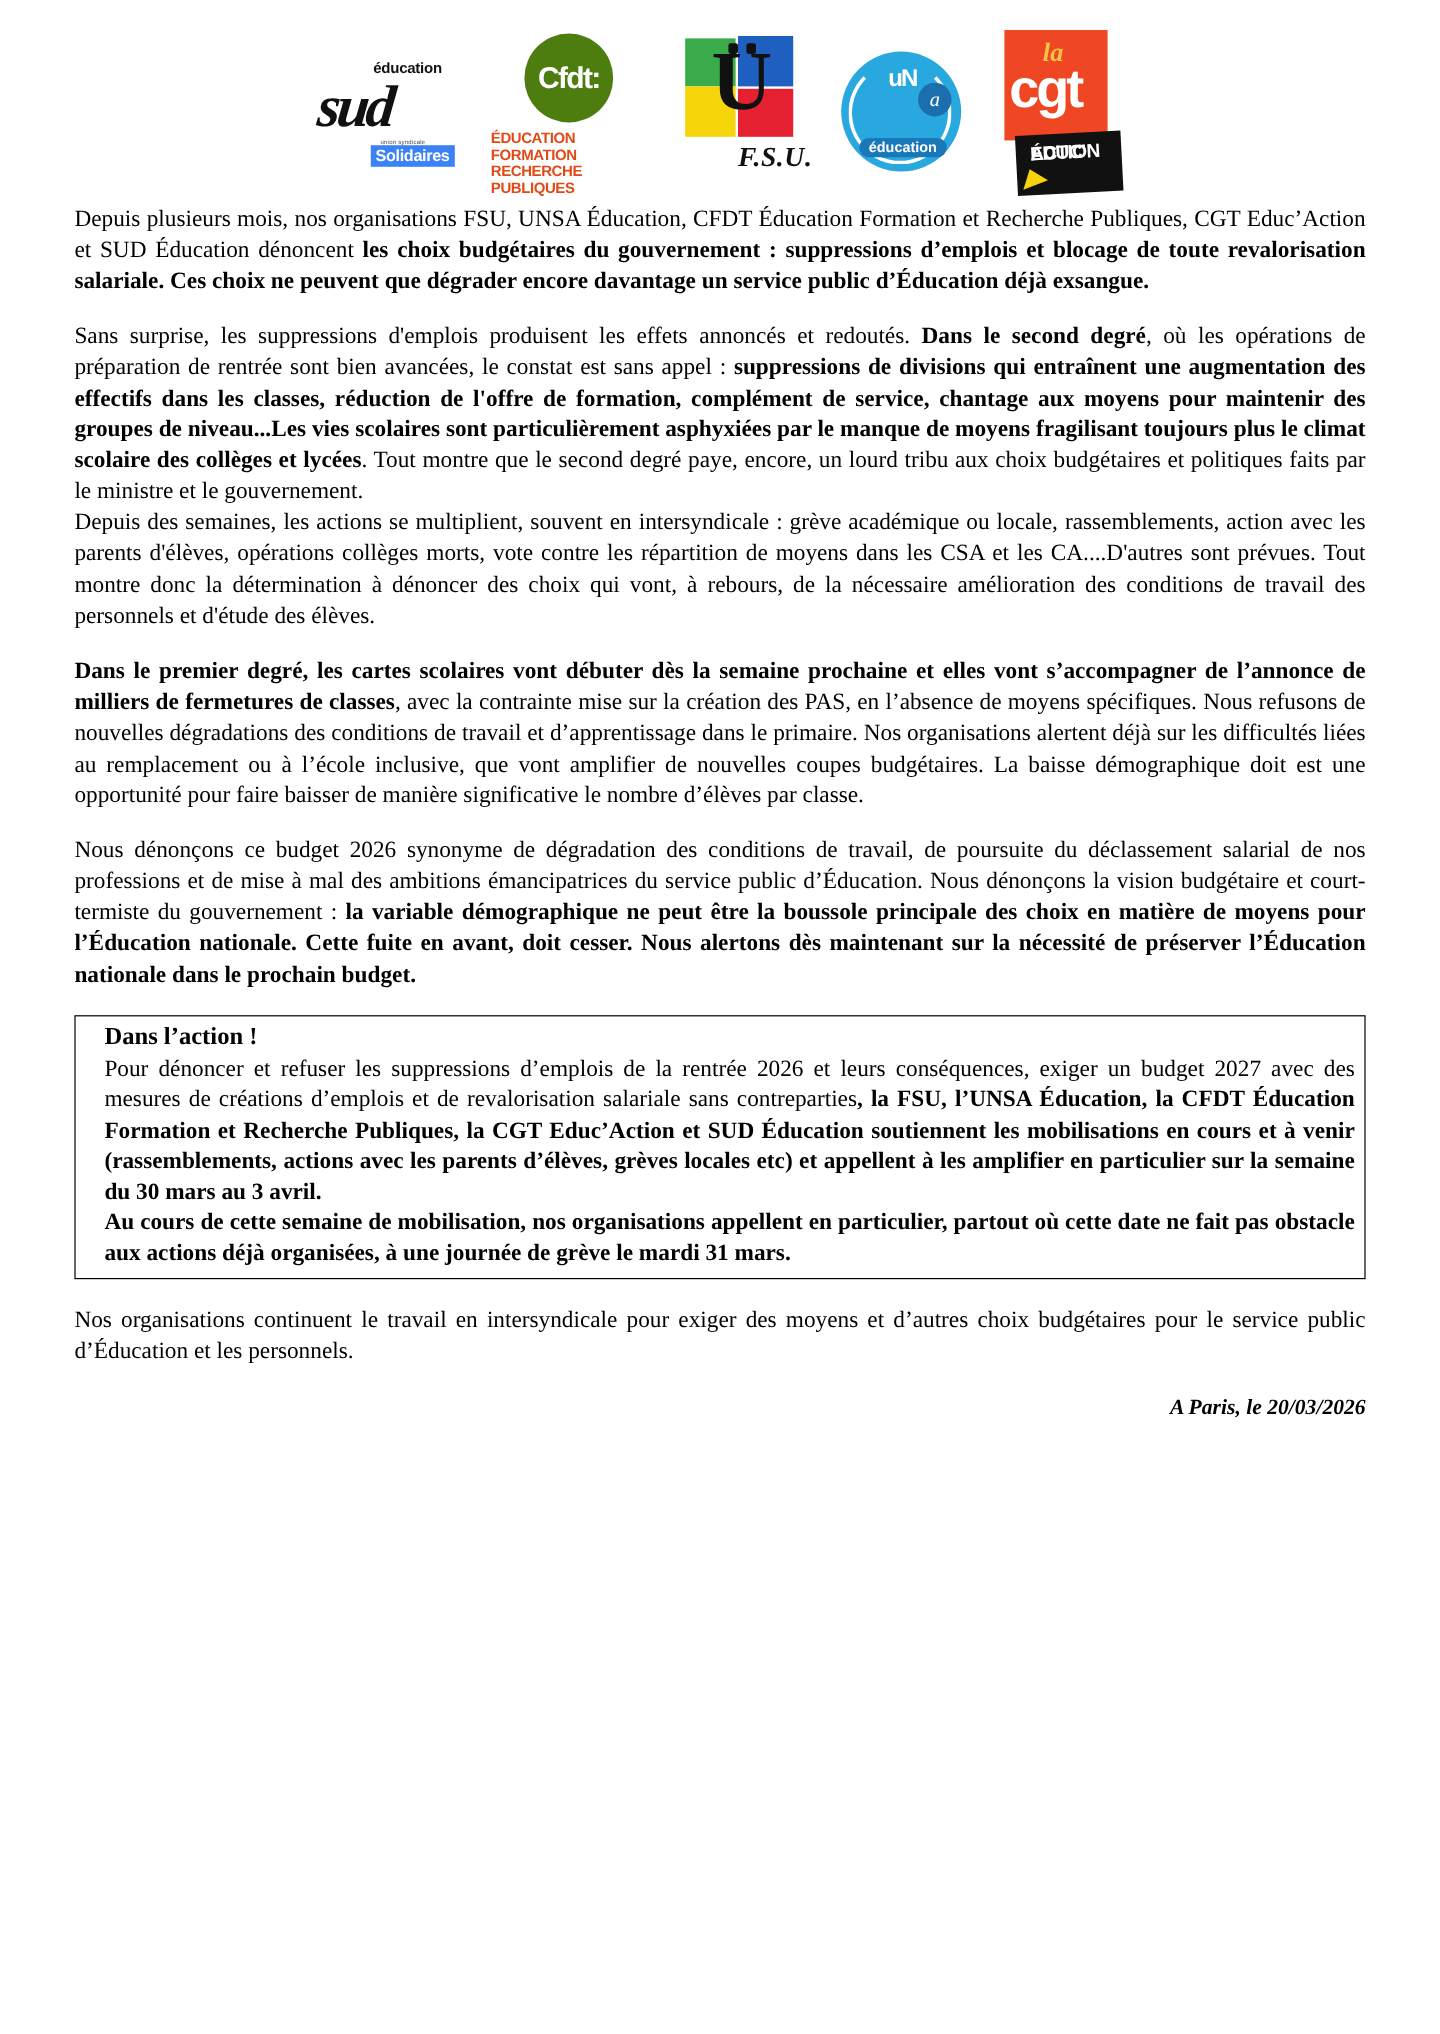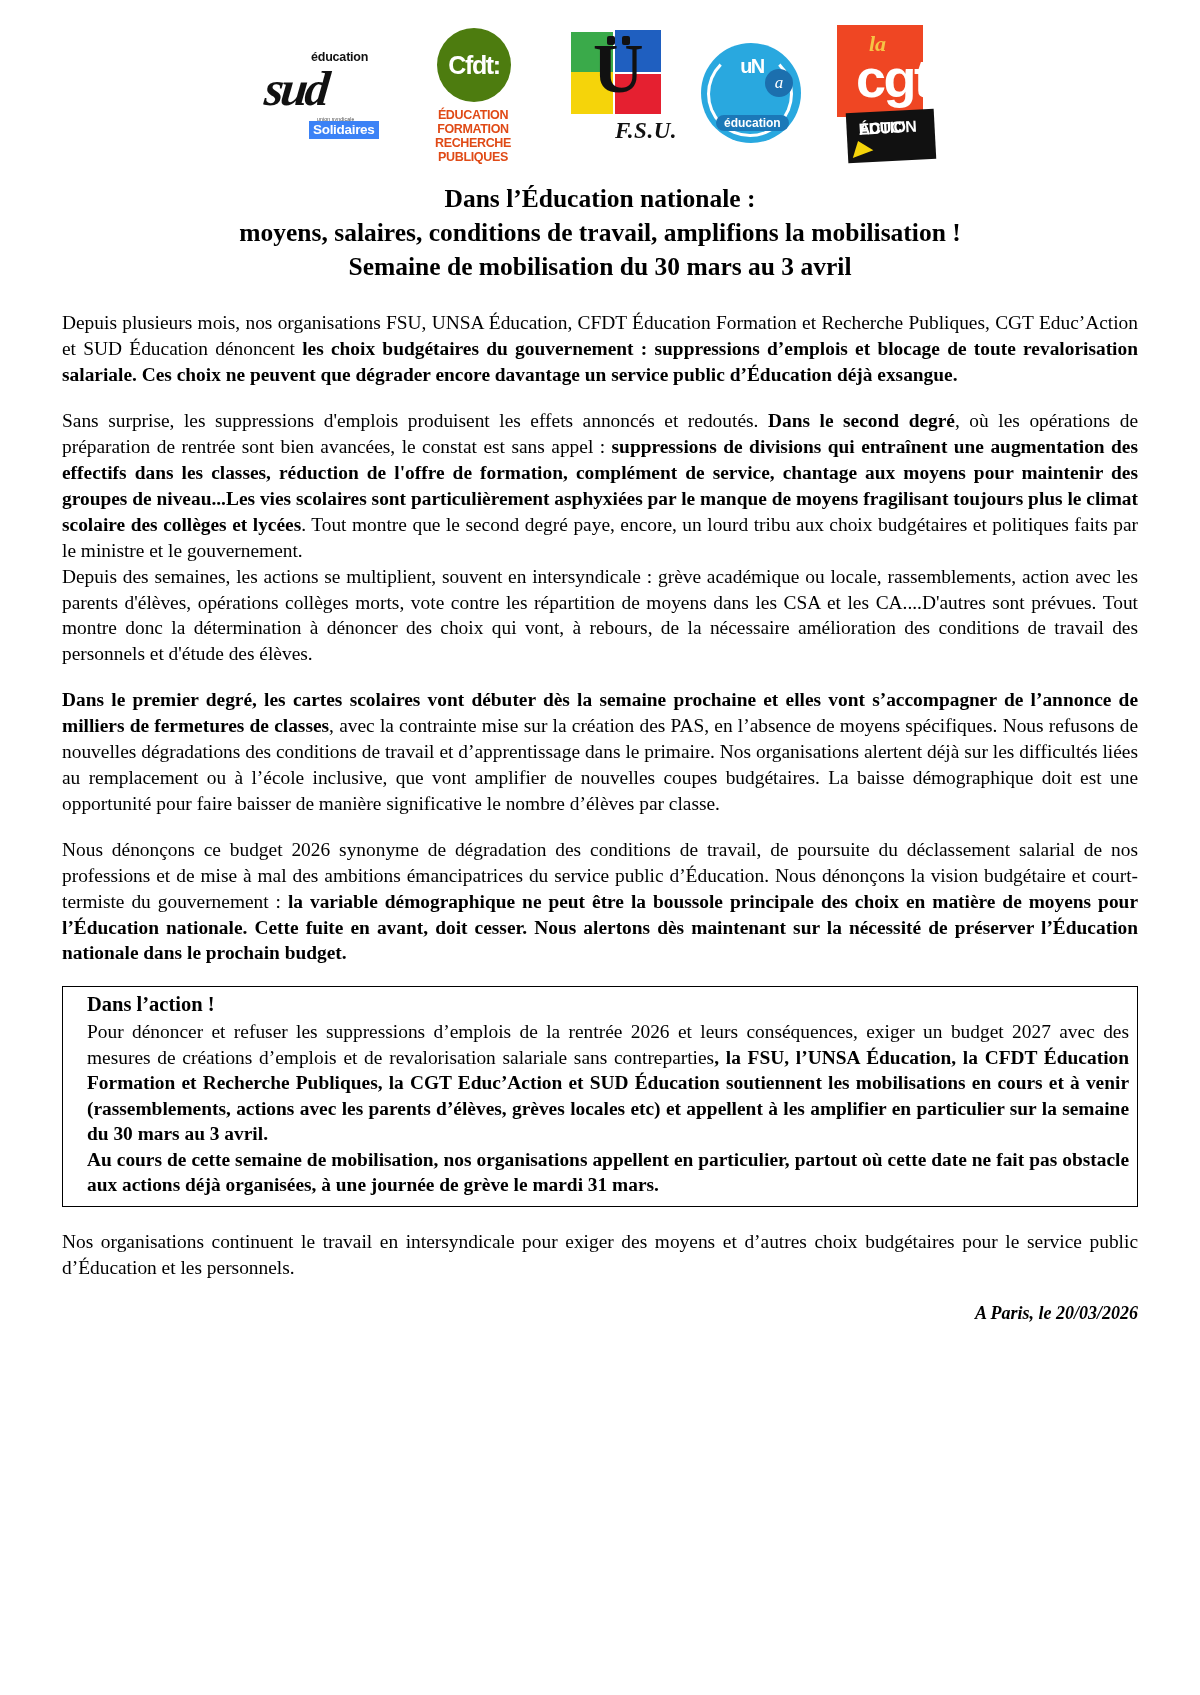--- a/index.html
+++ b/index.html
@@ -73,21 +73,20 @@
     background: #4d7c0f;
     display: flex; align-items: center; justify-content: center;
   }
   .cfdt-circle span {
     font-family: "Liberation Sans", sans-serif;
     font-size: 25px; font-weight: 700; color: #ffffff;
     letter-spacing: -1.4px;
   }
   .cfdt-sub {
     position: absolute; top: 80px; left: 0; width: 128px;
-    text-align: center;
     font-family: "Liberation Sans", sans-serif;
     font-size: 12.5px; font-weight: 700; color: #e04a16;
     line-height: 1.12; letter-spacing: -0.35px;
   }
 
   
   .logo-fsu { width: 110px; height: 128px; }
   .fsu-blocks {
     position: absolute; top: 0; left: 8px;
     width: 92px; height: 84px;
@@ -165,23 +164,23 @@
     position: absolute; top: 0; left: 6px;
     width: 86px; height: 92px; background: #ef4623;
   }
   .cgt-la {
     position: absolute; top: 6px; left: 38px;
     font-family: "Liberation Serif", serif;
     font-size: 22px; font-style: italic; font-weight: 700;
     color: #f6c445;
   }
   .cgt-word {
-    position: absolute; top: 26px; left: 25px;
-    font-family: "Liberation Sans", sans-serif;
-    font-size: 54px; font-weight: 700; color: #ffffff;
+    position: absolute; top: 26px; left: 10px;
+    font-family: "Liberation Sans", sans-serif;
+    font-size: 45px; font-weight: 700; color: #ffffff;
     letter-spacing: -2.5px; line-height: 1;
   }
   .cgt-black {
     position: absolute; top: 86px; left: 16px;
     width: 88px; height: 50px; background: #111111;
     transform: rotate(-3deg);
   }
   .cgt-black span {
     position: absolute; left: 6px; top: 3px;
     font-family: "Liberation Sans", sans-serif;
@@ -296,25 +295,20 @@
         <div class="cgt-tri"></div>
         <span>
           <span>ÉDUC'</span><br>
           <span>ACTION</span>
         </span>
       </div>
     </div>
 
   </div>
 
-  <div class="title">
-    <div>Dans l’Éducation nationale :</div>
-    <div>moyens, salaires, conditions de travail, amplifions la mobilisation !</div>
-    <div>Semaine de mobilisation du 30 mars au 3 avril</div>
-  </div>
 
   <div class="body-text">
 
     <p class="para"><span>Depuis plusieurs mois, nos organisations FSU, UNSA Éducation, CFDT Éducation Formation et Recherche Publiques, CGT Educ’Action et SUD Éducation dénoncent </span><b>les choix budgétaires du gouvernement : suppressions d’emplois et blocage de toute revalorisation salariale. Ces choix ne peuvent que dégrader encore davantage un service public d’Éducation déjà exsangue.</b></p>
 
     <p class="para tight"><span>Sans surprise, les suppressions d'emplois produisent les effets annoncés et redoutés. </span><b>Dans le second degré</b><span>, où les opérations de préparation de rentrée sont bien avancées, le constat est sans appel : </span><b>suppressions de divisions qui entraînent une augmentation des effectifs dans les classes, réduction de l'offre de formation, complément de service, chantage aux moyens pour maintenir des groupes de niveau...Les vies scolaires sont particulièrement asphyxiées par le manque de moyens fragilisant toujours plus le climat scolaire des collèges et lycées</b><span>. Tout montre que le second degré paye, encore, un lourd tribu aux choix budgétaires et politiques faits par le ministre et le gouvernement.</span></p>
 
     <p class="para"><span>Depuis des semaines, les actions se multiplient, souvent en intersyndicale : grève académique ou locale, rassemblements, action avec les parents d'élèves, opérations collèges morts, vote contre les répartition de moyens dans les CSA et les CA....D'autres sont prévues. Tout montre donc la détermination à dénoncer des choix qui vont, à rebours, de la nécessaire amélioration des conditions de travail des personnels et d'étude des élèves.</span></p>
 
     <p class="para"><b>Dans le premier degré, les cartes scolaires vont débuter dès la semaine prochaine et elles vont s’accompagner de l’annonce de milliers de fermetures de classes</b><span>, avec la contrainte mise sur la création des PAS, en l’absence de moyens spécifiques. Nous refusons de nouvelles dégradations des conditions de travail et d’apprentissage dans le primaire. Nos organisations alertent déjà sur les difficultés liées au remplacement ou à l’école inclusive, que vont amplifier de nouvelles coupes budgétaires. La baisse démographique doit est une opportunité pour faire baisser de manière significative le nombre d’élèves par classe.</span></p>

